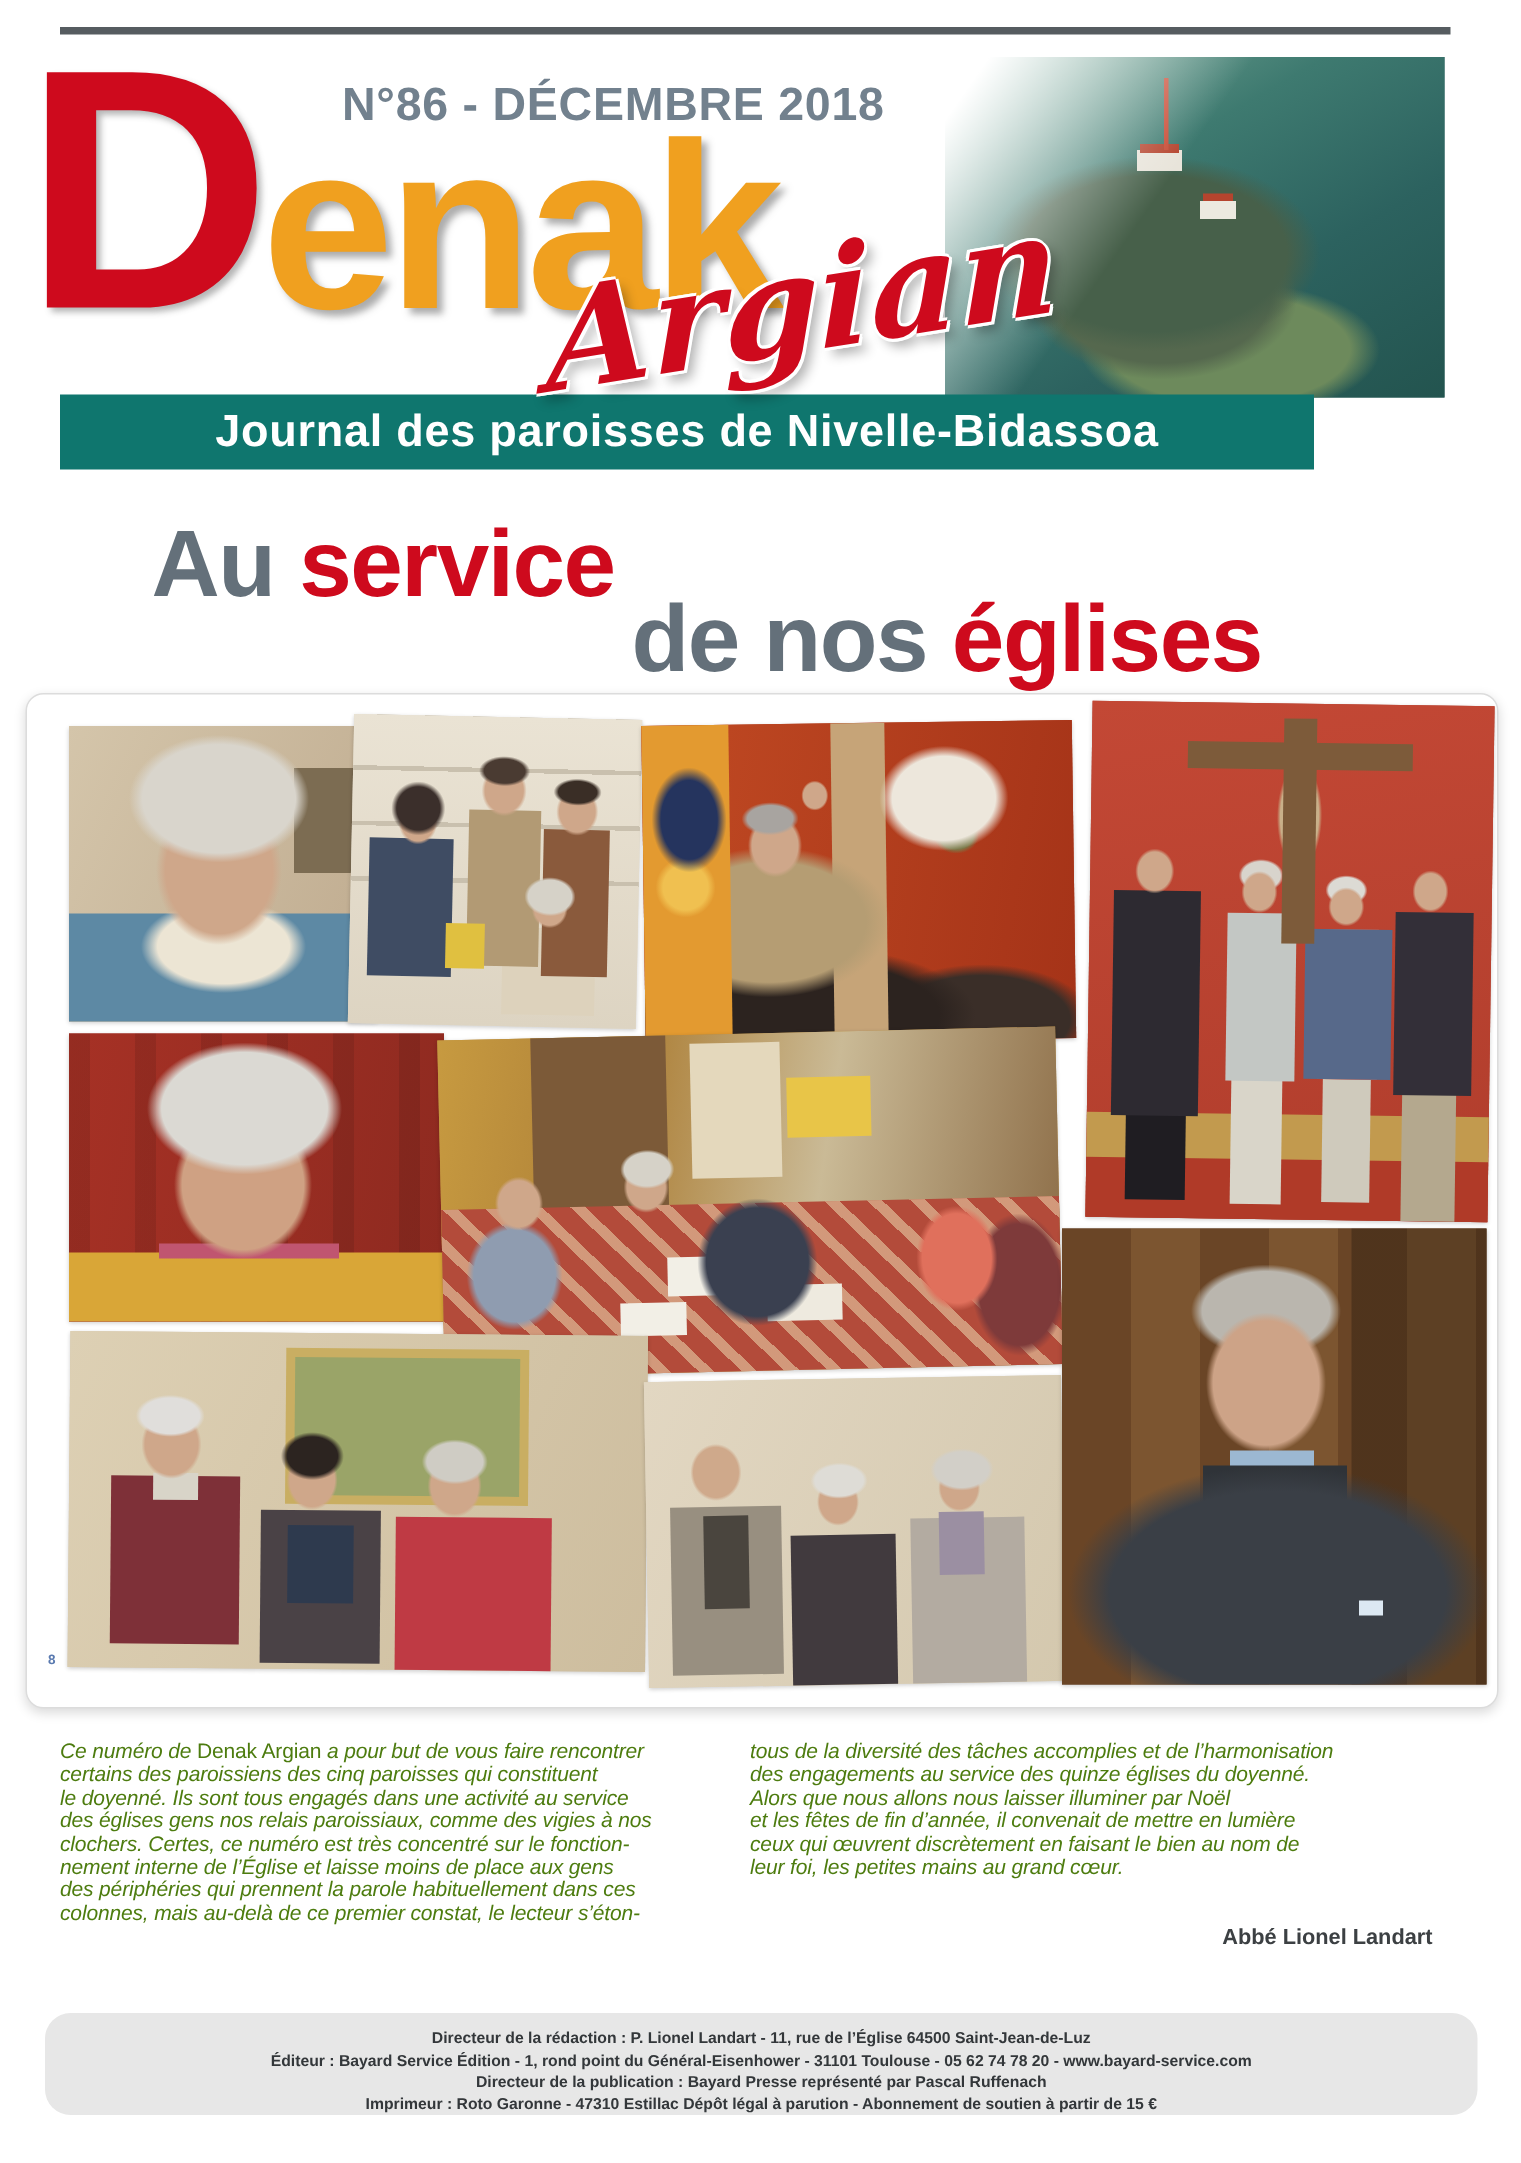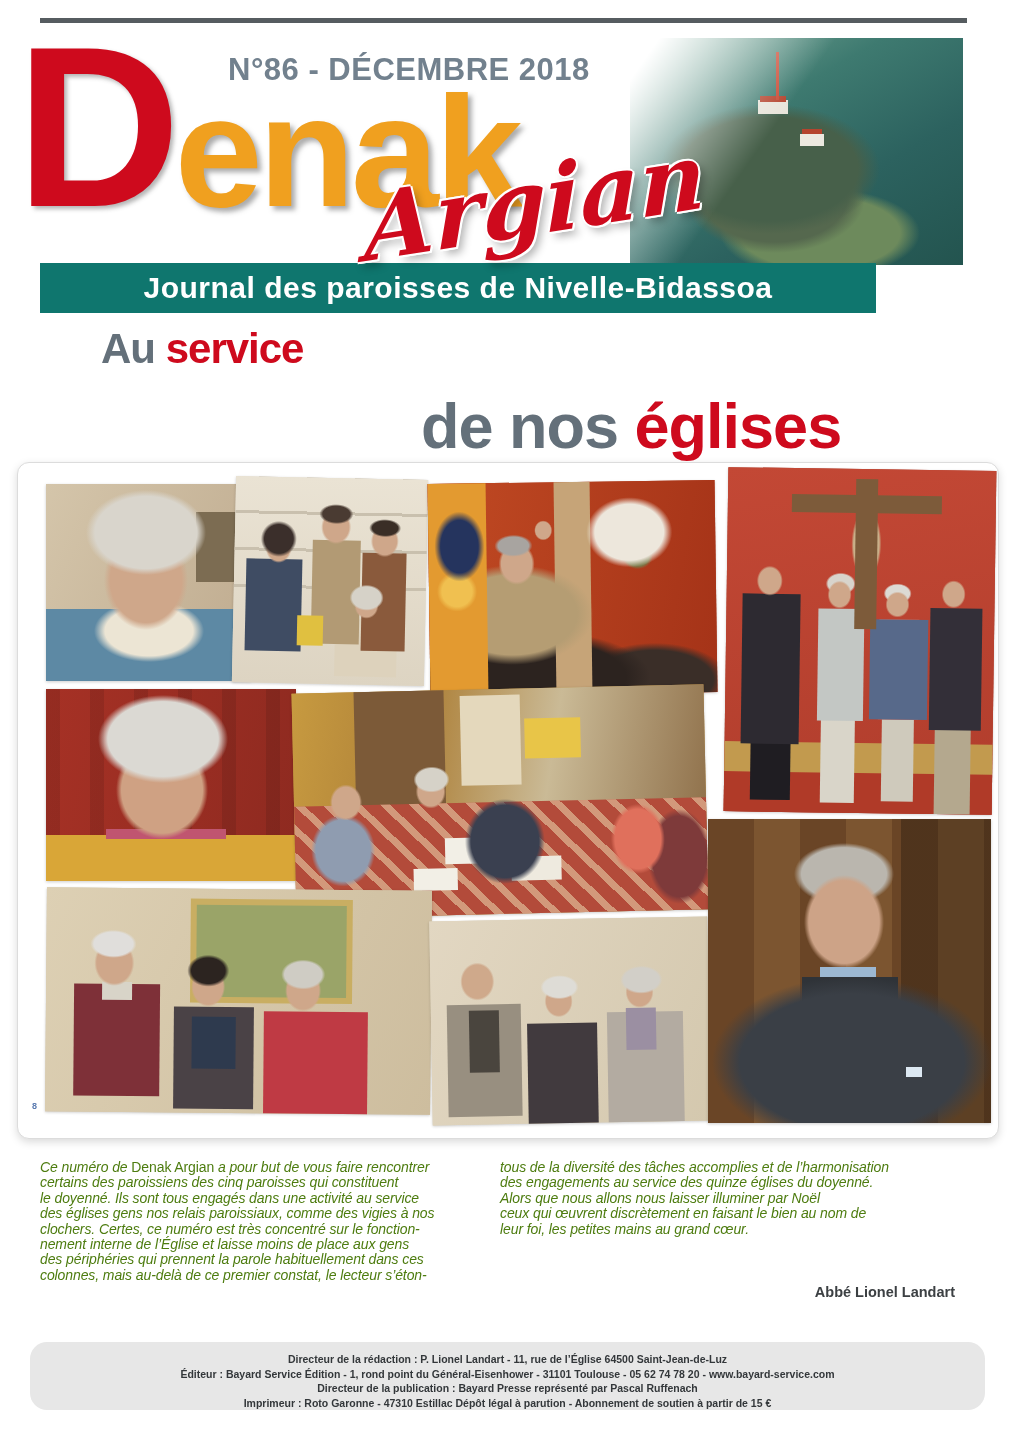--- a/index.html
+++ b/index.html
@@ -37,21 +37,21 @@
      background-size:100% 100%,3px 48px,26px 6px,30px 14px,20px 5px,24px 12px,
        220px 130px,180px 110px,200px 90px,100% 100%;
      background-position:0 0,146px 14px,130px 58px,128px 62px,172px 91px,170px 96px,
        30px 66px,55px 105px,90px 150px,0 0;}
   .banner{position:absolute;left:40px;top:263px;width:836px;height:50px;background:#0f766e;z-index:2;}
   .banner span{display:block;text-align:center;line-height:50px;color:#fff;
          font-size:30px;font-weight:bold;letter-spacing:.5px;}
 
   
   .headline{position:absolute;z-index:2;font-weight:bold;letter-spacing:-1px;white-space:nowrap;}
-  .hl1{left:101px;top:325px;font-size:42px;}
+  .hl1{left:101px;top:340px;font-size:63px;}
   .hl2{left:388px;top:390px;font-size:63px;margin-left:33px;}
   .hl-gray{color:#64707a;} .hl-red{color:#ce0a1d;}
 
   
   .collage{position:absolute;left:17px;top:462px;width:980px;height:675px;background:#fff;
      border:1px solid #dcdcdc;border-radius:12px;box-shadow:0 3px 8px rgba(0,0,0,.15);}
   .ph{position:absolute;background-repeat:no-repeat;box-shadow:0 1px 3px rgba(0,0,0,.2);}
 
   .p1{left:28px;top:21px;width:205px;height:197px;background-color:#c9b79c;
      background-image:
@@ -283,20 +283,21 @@
     <div>clochers. Certes, ce numéro est très concentré sur le fonction-</div>
     <div>nement interne de l’Église et laisse moins de place aux gens</div>
     <div>des périphéries qui prennent la parole habituellement dans ces</div>
     <div>colonnes, mais au-delà de ce premier constat, le lecteur s’éton-</div>
   </div>
 
   <div class="intro-col col-right">
     <div>tous de la diversité des tâches accomplies et de l’harmonisation</div>
     <div>des engagements au service des quinze églises du doyenné.</div>
     <div>Alors que nous allons nous laisser illuminer par Noël</div>
+    <div>et les fêtes de fin d’année, il convenait de mettre en lumière</div>
     <div>ceux qui œuvrent discrètement en faisant le bien au nom de</div>
     <div>leur foi, les petites mains au grand cœur.</div>
   </div>
 
   <div class="signature">Abbé Lionel Landart</div>
 
   <div class="footer">
     <div>Directeur de la rédaction : P. Lionel Landart - 11, rue de l’Église 64500 Saint-Jean-de-Luz</div>
     <div>Éditeur : Bayard Service Édition - 1, rond point du Général-Eisenhower - 31101 Toulouse - 05 62 74 78 20 - www.bayard-service.com</div>
     <div>Directeur de la publication : Bayard Presse représenté par Pascal Ruffenach</div>

